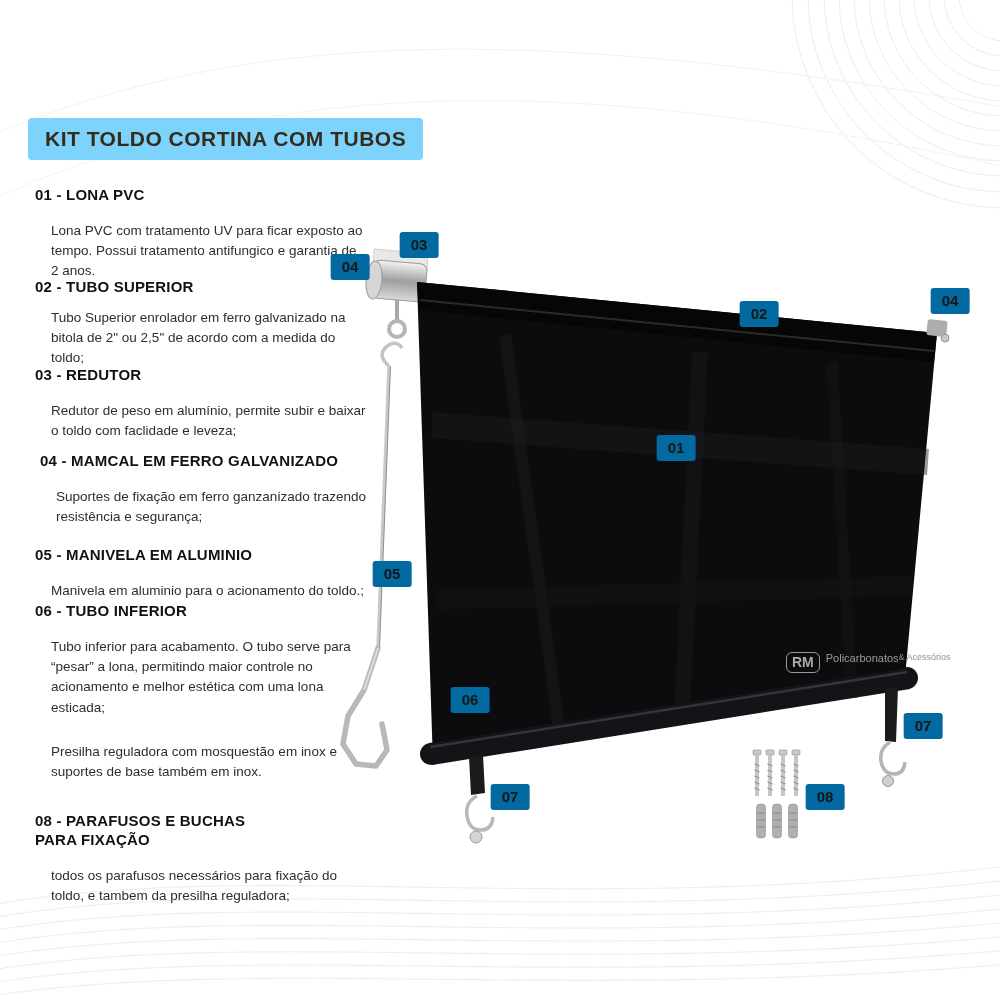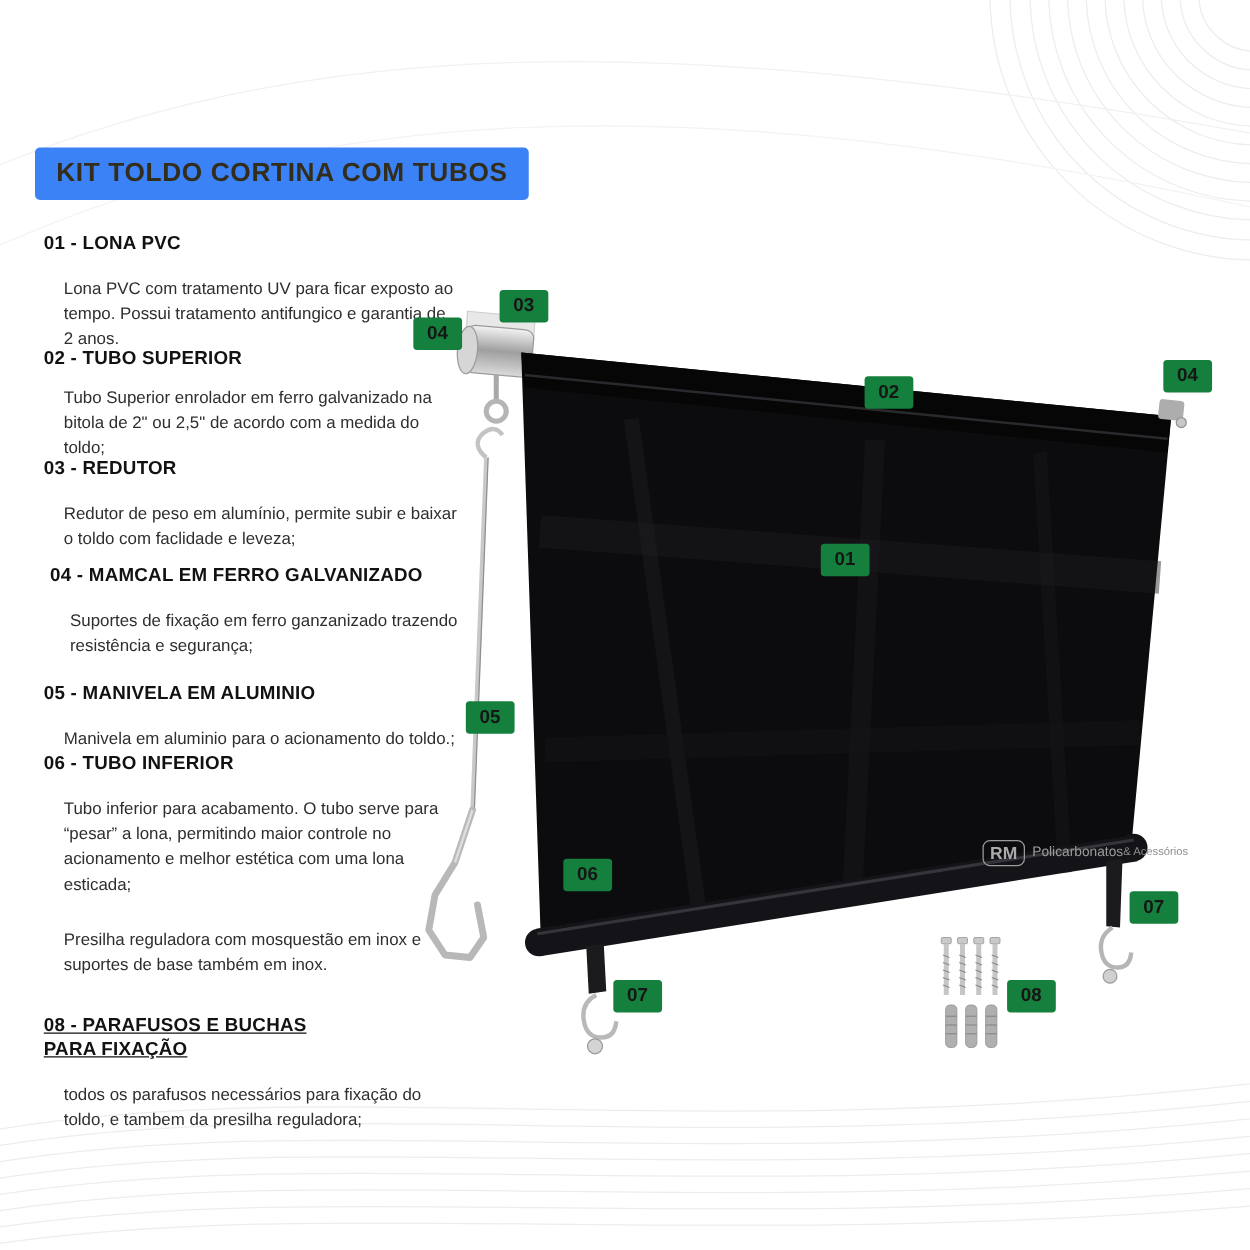--- a/index.html
+++ b/index.html
@@ -8,45 +8,45 @@
     background:#ffffff;
     font-family:"Liberation Sans",sans-serif;
     position:relative;overflow:hidden;
     color:#222;
   }
   .canvas{position:absolute;inset:0;}
   svg.art{position:absolute;inset:0;pointer-events:none;}
 
   .title-badge{
     position:absolute;left:28px;top:118px;
-    background:#3b82f6;color:#332D1C;
+    background:#7dd3fc;color:#332D1C;
     font-size:21px;font-weight:bold;letter-spacing:.5px;
     padding:9px 17px;border-radius:4px;
     white-space:nowrap;
   }
 
   .item{position:absolute;left:35px;width:348px;}
   .item h3{
     margin:0 0 7px 0;font-size:15px;font-weight:bold;color:#121212;
     letter-spacing:.2px;line-height:1.25;
   }
   .item p{margin:16px;font-size:13.5px;line-height:1.5;color:#2e2e2e;}
-  .item.h-narrow h3{max-width:255px;text-decoration:underline;}
+  .item.h-narrow h3{max-width:255px;}
 
   .badge{
     position:absolute;transform:translate(-50%,-50%);
-    background:#15803d;color:#161616;
+    background:#0369a1;color:#161616;
     font-size:15px;font-weight:bold;
     padding:4px 11px;border-radius:3px;
     line-height:1.2;
   }
 
   .watermark{
-    position:absolute;left:786px;top:672px;
-    display:flex;align-items:center;gap:6px;
+    position:absolute;left:786px;top:652px;
+    display:flex;align-items:flex-start;gap:6px;
     z-index:5;
   }
   .wm-box{
     border:1.5px solid #9a9a9a;border-radius:6px;
     color:#ababab;font-weight:bold;font-size:14px;
     padding:2px 5px;line-height:1.1;
   }
   .wm-lines{display:flex;flex-direction:row;line-height:1.15;}
   .wm-lines .l1{font-size:11px;color:#9c9c9c;}
   .wm-lines .l2{font-size:9px;color:#8f8f8f;}
@@ -203,21 +203,21 @@
   <div class="item" style="top:726px">
     <p>Presilha reguladora com mosquestão em inox e suportes de base também em inox.</p>
   </div>
   <div class="item h-narrow" style="top:812px">
     <h3>08 - PARAFUSOS E BUCHAS PARA FIXAÇÃO</h3>
     <p>todos os parafusos necessários para fixação do toldo, e tambem da presilha reguladora;</p>
   </div>
 
   <div class="badge" style="left:419px;top:245px">03</div>
   <div class="badge" style="left:350px;top:267px">04</div>
-  <div class="badge" style="left:711px;top:314px">02</div>
+  <div class="badge" style="left:759px;top:314px">02</div>
   <div class="badge" style="left:950px;top:301px">04</div>
   <div class="badge" style="left:676px;top:448px">01</div>
   <div class="badge" style="left:392px;top:574px">05</div>
   <div class="badge" style="left:470px;top:700px">06</div>
   <div class="badge" style="left:510px;top:797px">07</div>
   <div class="badge" style="left:923px;top:726px">07</div>
   <div class="badge" style="left:825px;top:797px">08</div>
 
   <div class="watermark">
     <span class="wm-box">RM</span>

